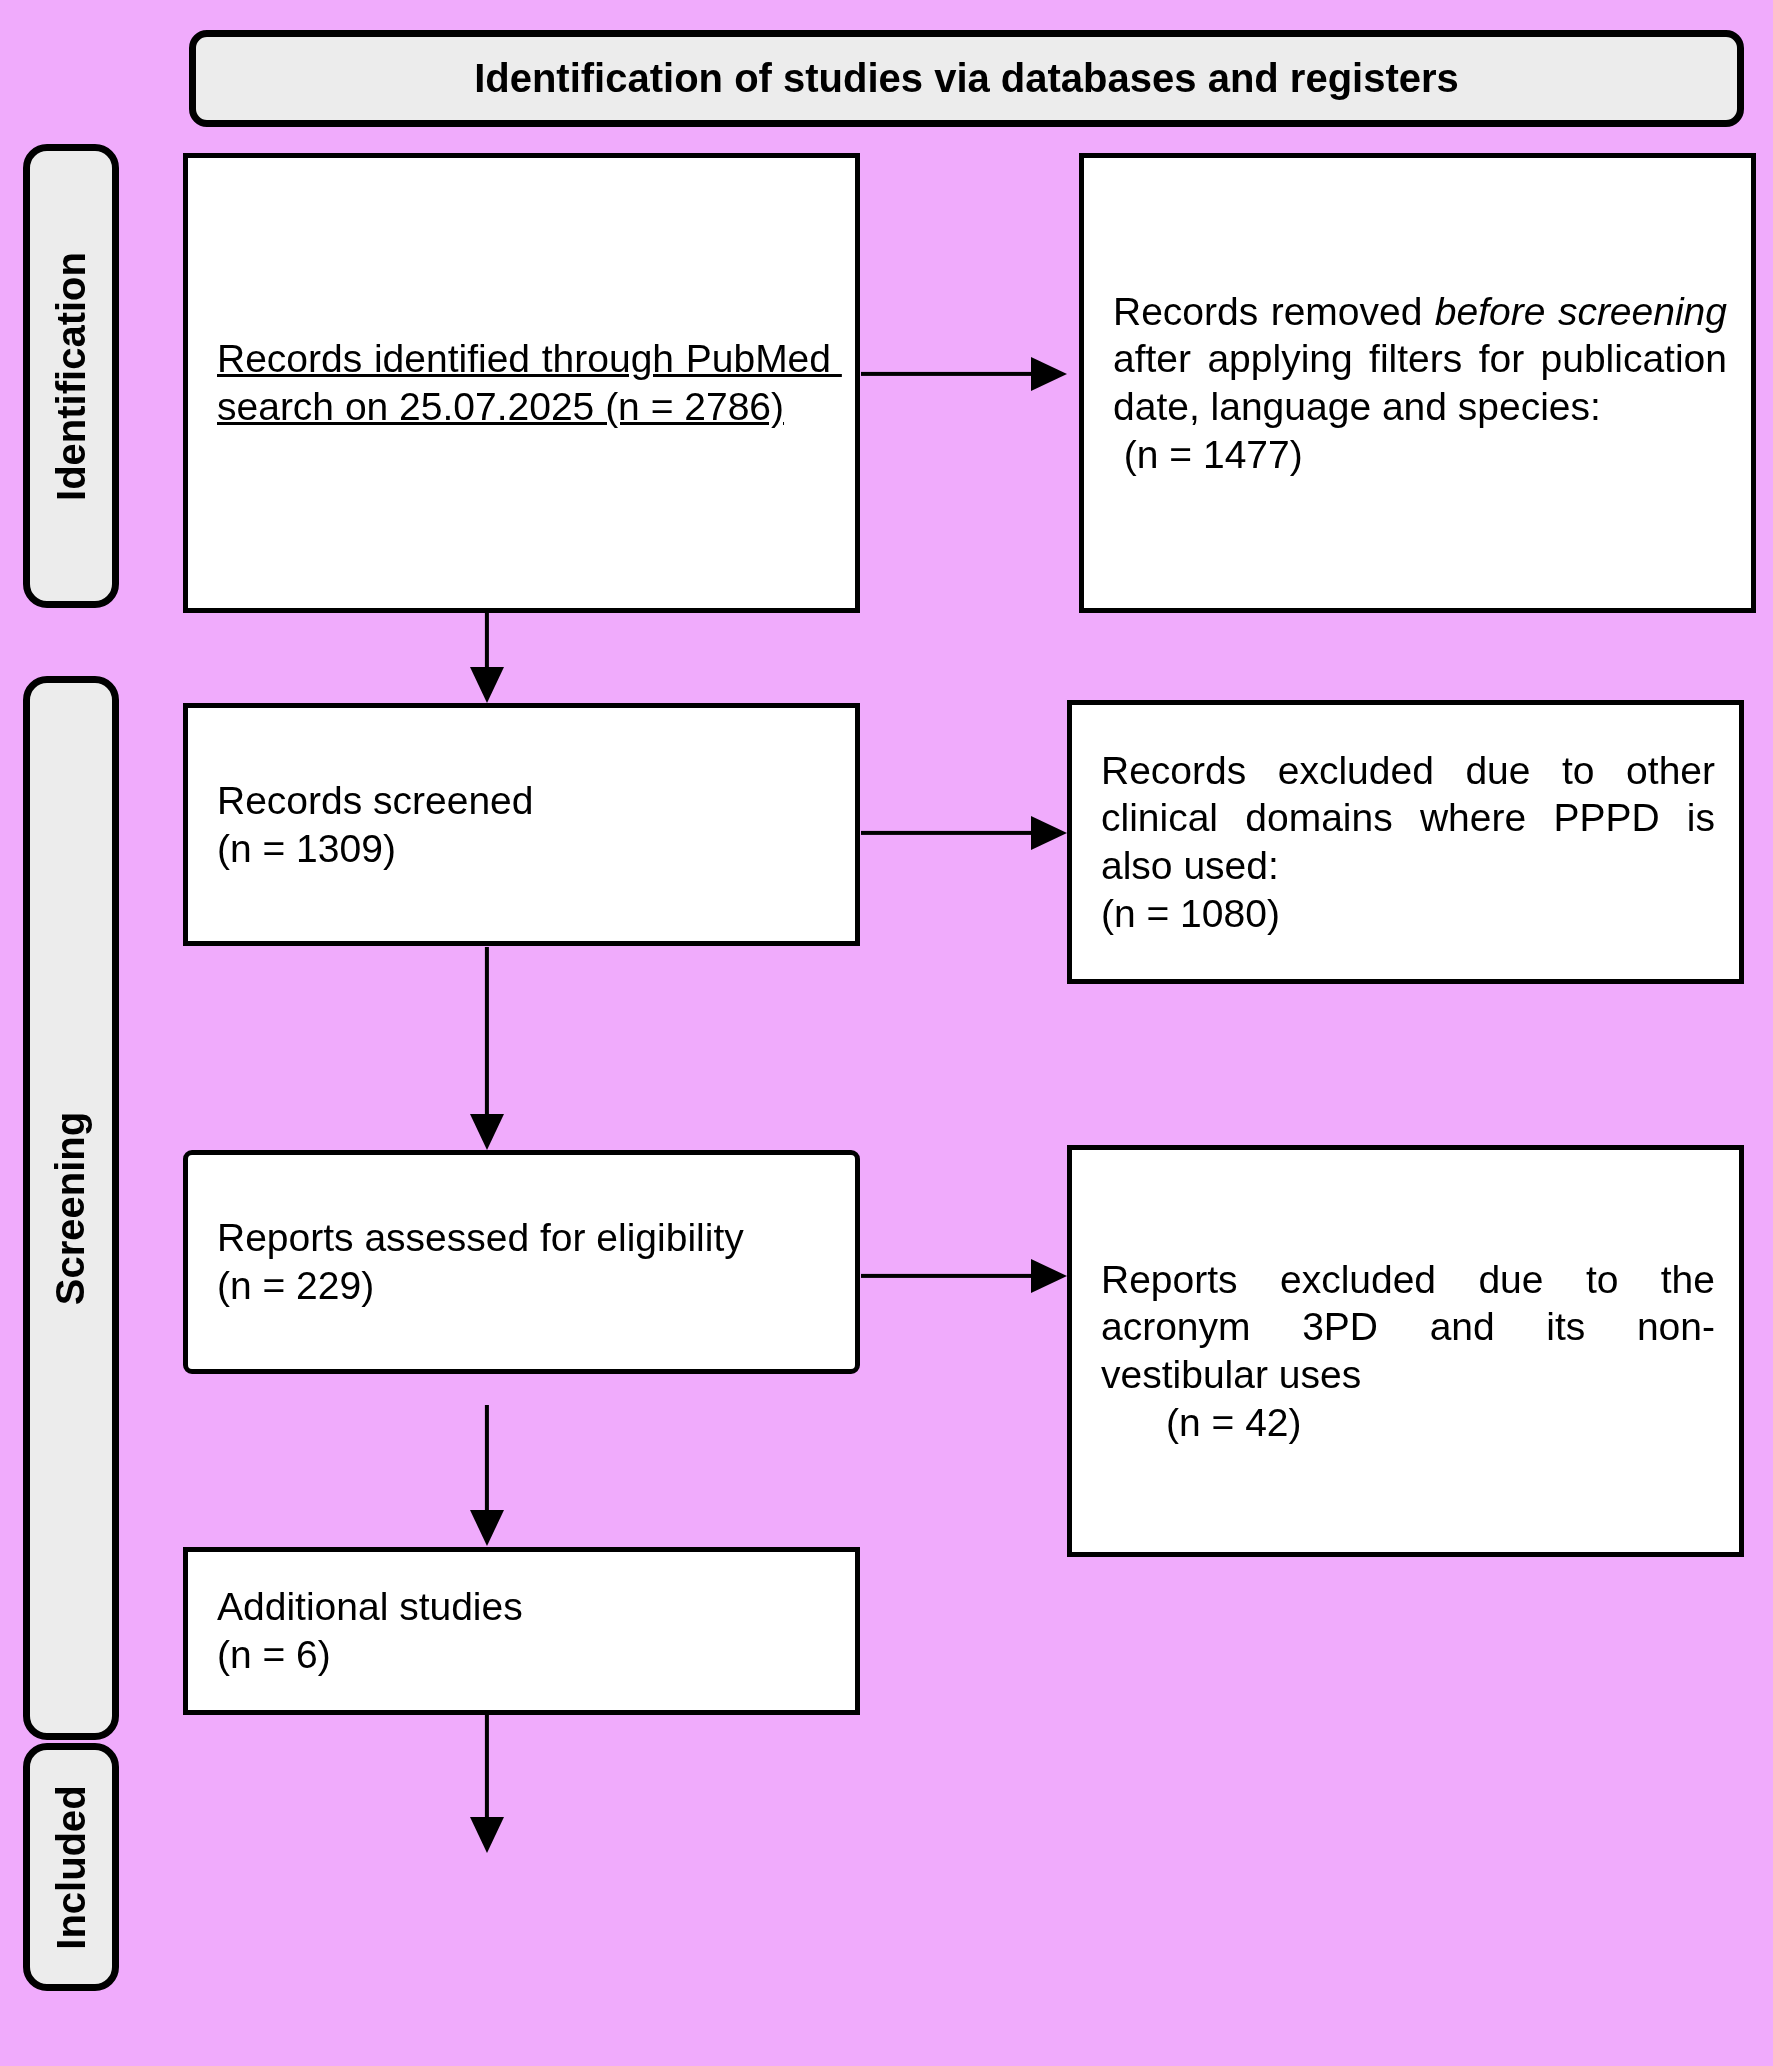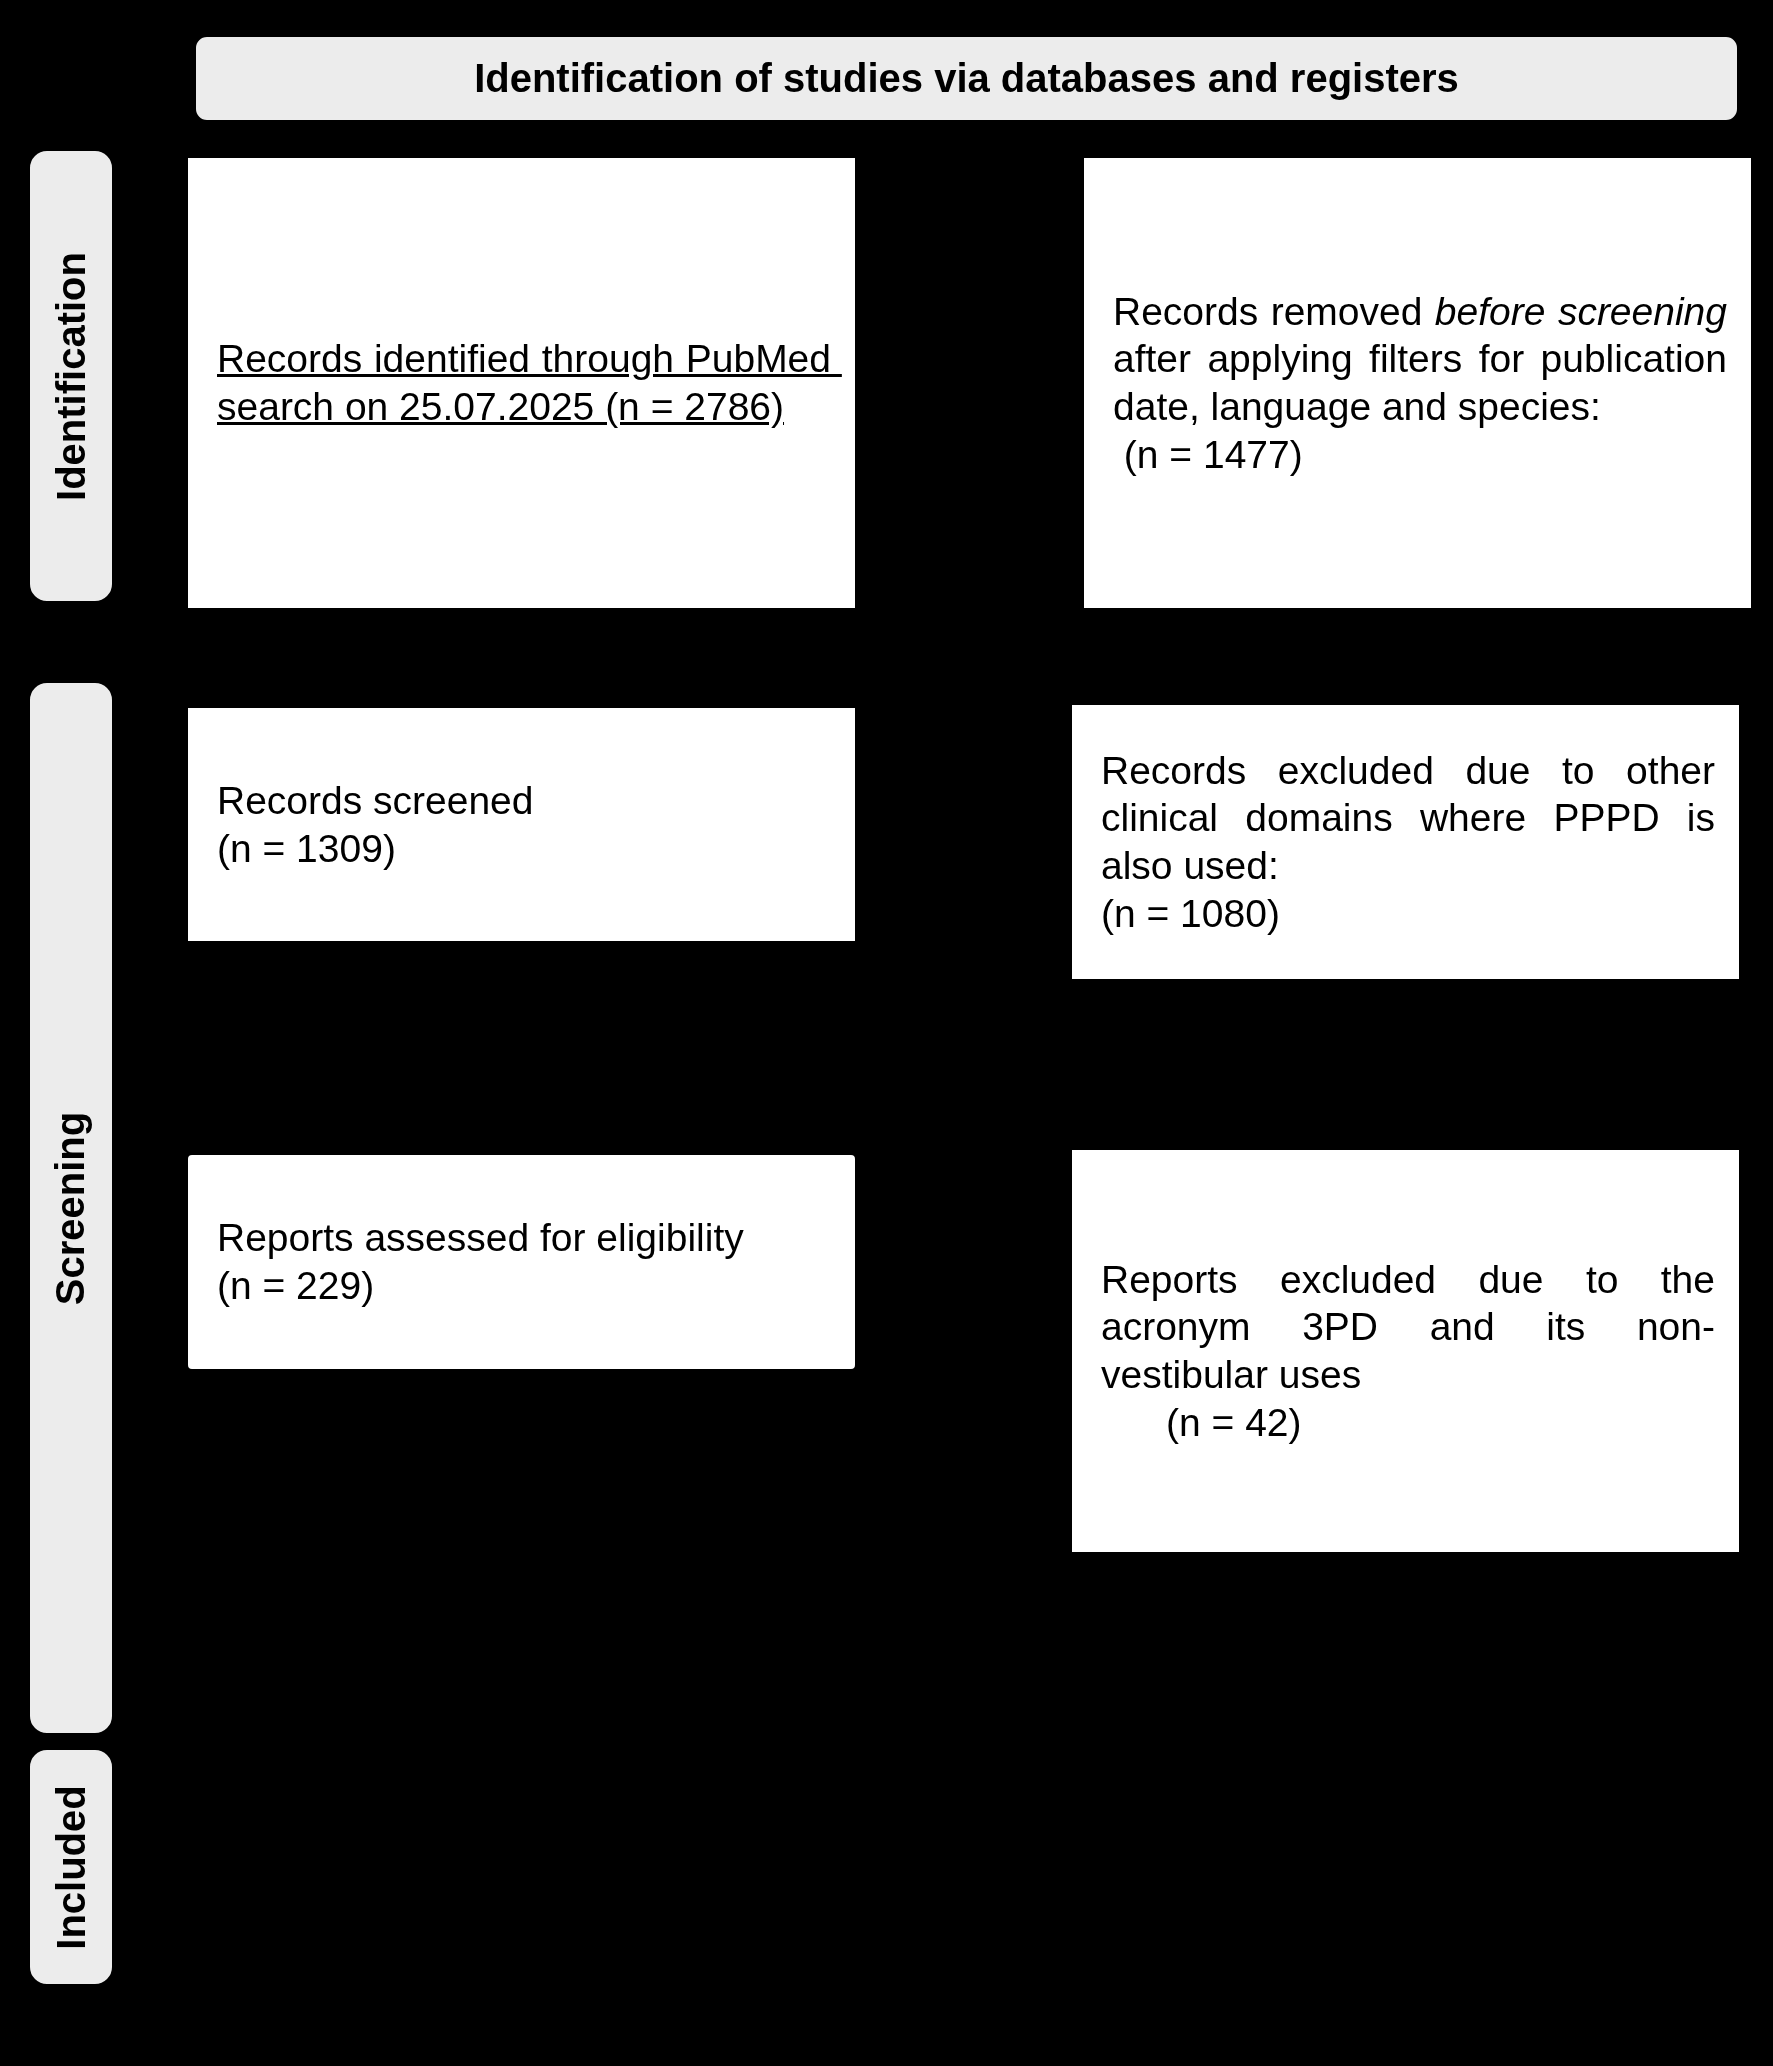--- a/index.html
+++ b/index.html
@@ -1,19 +1,19 @@
 <!DOCTYPE html>
 <html style="font-size:9.6px"><head>
 <meta charset="utf-8">
 <style>
   html,body{margin:0;padding:0;background:#fff;}
   .canvas{
     position:relative;
     width:1774px;height:2066px;
-    background:#000000;
+    background:#f0abfc;
     font-family:"Liberation Sans","DejaVu Sans",sans-serif;
     color:#000;
     overflow:hidden;
   }
 
   
   .banner{
     position:absolute;left:189px;top:30px;width:1555px;height:97px;
     box-sizing:border-box;border:7.2px solid #000;border-radius:18px;
     background:#ececec;
@@ -115,20 +115,24 @@
     <div class="box-text justify">Records identified through PubMed search on 25.07.2025 (n = 2786)</div>
   </div>
   <div class="box col-left box-screened">
     <div class="box-text">Records screened
 (n = 1309)</div>
   </div>
   <div class="box col-left box-assessed">
     <div class="box-text">Reports assessed for eligibility
 (n = 229)</div>
   </div>
+  <div class="box col-left box-additional">
+    <div class="box-text">Additional studies
+(n = 6)</div>
+  </div>
 
   <div class="box col-right box-removed">
     <div class="box-text justify"><span>Records removed </span><i>before screening</i><span> after applying filters for publication date, language and species:
  (n = 1477)</span></div>
   </div>
   <div class="box col-right box-domains">
     <div class="box-text justify">Records excluded due to other clinical domains where PPPD is also used:
 (n = 1080)</div>
   </div>
   <div class="box col-right box-acronym">

